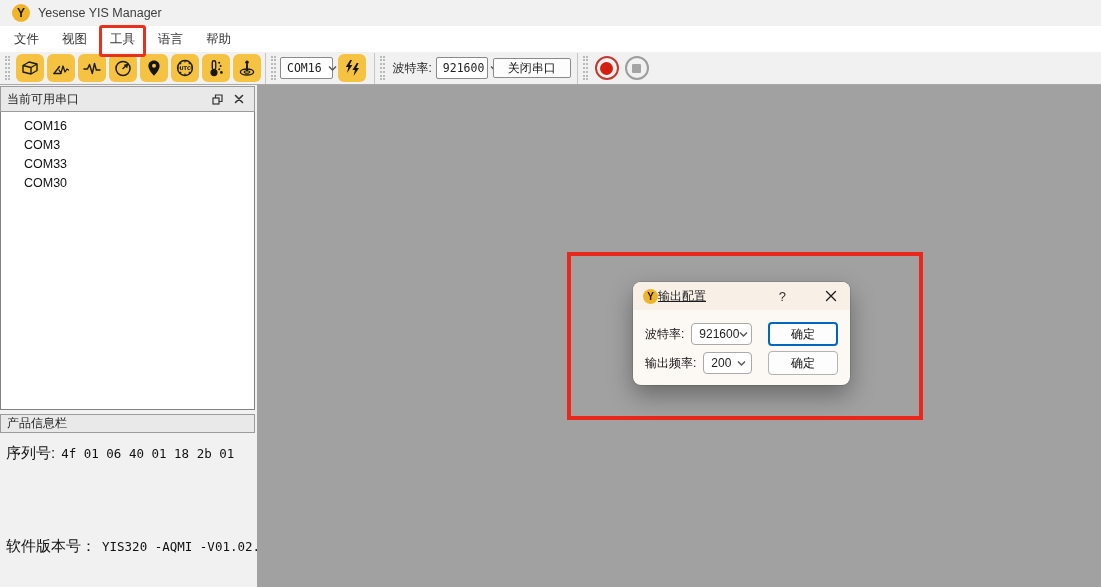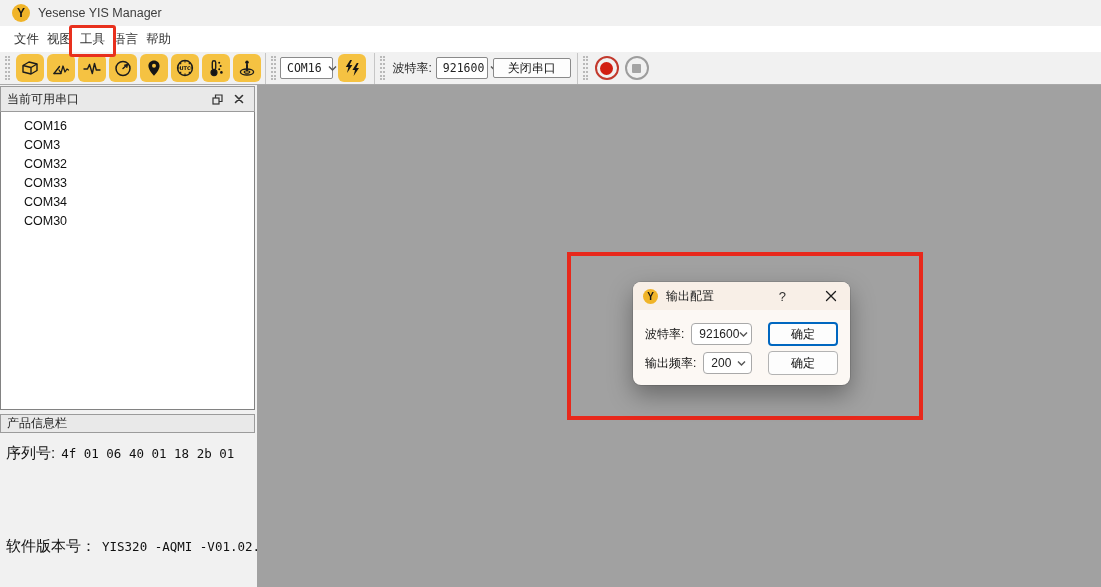--- a/index.html
+++ b/index.html
@@ -9,21 +9,21 @@
 
   .window { position:relative; width:1101px; height:587px; background:#f1f1f1; overflow:hidden; }
 
   
   .titlebar { height:26px; background:#f1f1f1; display:flex; align-items:center; padding-left:12px; }
   .logo { width:18px; height:18px; border-radius:50%; background:#F0B429; color:#141414;
           display:flex; align-items:center; justify-content:center; font-weight:bold; font-size:12px; }
   .titlebar .t { margin-left:8px; color:#3d3d3d; font-size:12.5px; }
 
   
-  .menubar { height:26px; background:#ffffff; display:flex; align-items:center; padding-left:10px; }
+  .menubar { height:26px; background:#ffffff; display:flex; align-items:center; gap:15px; padding-left:10px; }
   .menu-item { padding:2px 4px; color:#333; font-size:12.5px; cursor:default; position:relative; }
   .menu-item.hl::after { content:''; position:absolute; left:-7px; right:-7px; top:-4px; bottom:-7px;
                          border:3px solid #e8301d; border-radius:3px; pointer-events:none; z-index:6; }
 
   
   .toolbar { height:33px; background:#f1f1f1; border-bottom:1px solid #a9a9a9;
              display:flex; align-items:center; padding-left:3px; }
   .grip { width:5px; height:24px; border-left:2px dotted #b9b9b9; border-right:2px dotted #b9b9b9; margin:0 4px 0 2px; }
   .vsep { width:1px; height:31px; background:#c6c6c6; margin:0 3px; }
   .tbtn { width:28px; height:28px; border-radius:6px; background:#F5C242; margin:0 1.5px;
@@ -64,21 +64,21 @@
   .annot { position:absolute; left:567px; top:252px; width:356px; height:168px;
            border:4px solid #e8281b; z-index:20; pointer-events:none; }
 
   
   .dialog { position:absolute; left:633px; top:282px; width:217px; height:103px; z-index:30;
             background:#fcf8f4; border-radius:8px;
             box-shadow:0 10px 24px rgba(0,0,0,.35), 0 0 0 1px rgba(0,0,0,.10); }
   .dlg-title { height:28px; background:#f8efe7; border-radius:8px 8px 0 0;
                display:flex; align-items:center; padding:0 12px 0 10px; }
   .dlg-title .logo { width:15px; height:15px; font-size:10px; }
-  .dlg-title .t { margin-left:8px; font-size:12px; color:#1c1c1c; }
+  .dlg-title .t { margin-left:0; font-size:12px; color:#1c1c1c;text-decoration:underline; }
   .dlg-title .sp { flex:1; }
   .dlg-help { font-size:13px; color:#333; margin-right:36px; padding:0 2px; }
   .dlg-close { display:flex; align-items:center; justify-content:center; width:14px; height:14px; }
   .dlg-body { padding:13px 12px 0 12px; }
   .dlg-row { display:flex; align-items:center; height:22px; }
   .dlg-row + .dlg-row { margin-top:7px; }
   .dlg-row .lbl { font-size:12px; color:#111; margin-right:7px; white-space:nowrap; }
   .dcombo { background:#fff; border:1px solid #a9a9a9; border-radius:4px; height:22px;
             display:flex; align-items:center; justify-content:space-between; padding:0 5px 0 7px; }
   .dcombo.w1 { width:61px; } .dcombo.w2 { width:49px; }
@@ -236,23 +236,21 @@
           </span>
         <span class="dkbtn">
             <svg width="10" height="10" viewBox="0 0 10 10" stroke="#333" stroke-width="1.6" stroke-linecap="round">
               <path d="M1.5 1.5 L8.5 8.5 M8.5 1.5 L1.5 8.5"></path>
             </svg>
           </span>
       </div>
       <div class="port-list">
         <div class="port">COM16</div>
         <div class="port">COM3</div>
-        <div class="port">COM32</div>
         <div class="port">COM33</div>
-        <div class="port">COM34</div>
         <div class="port">COM30</div>
       </div>
       <div class="info-header">
         <span>产品信息栏</span>
       </div>
       <div class="info-body">
         <div class="info-row">
           <span class="lbl">序列号:</span>
           <span class="val mono">4f 01 06 40 01 18 2b 01</span>
         </div>

